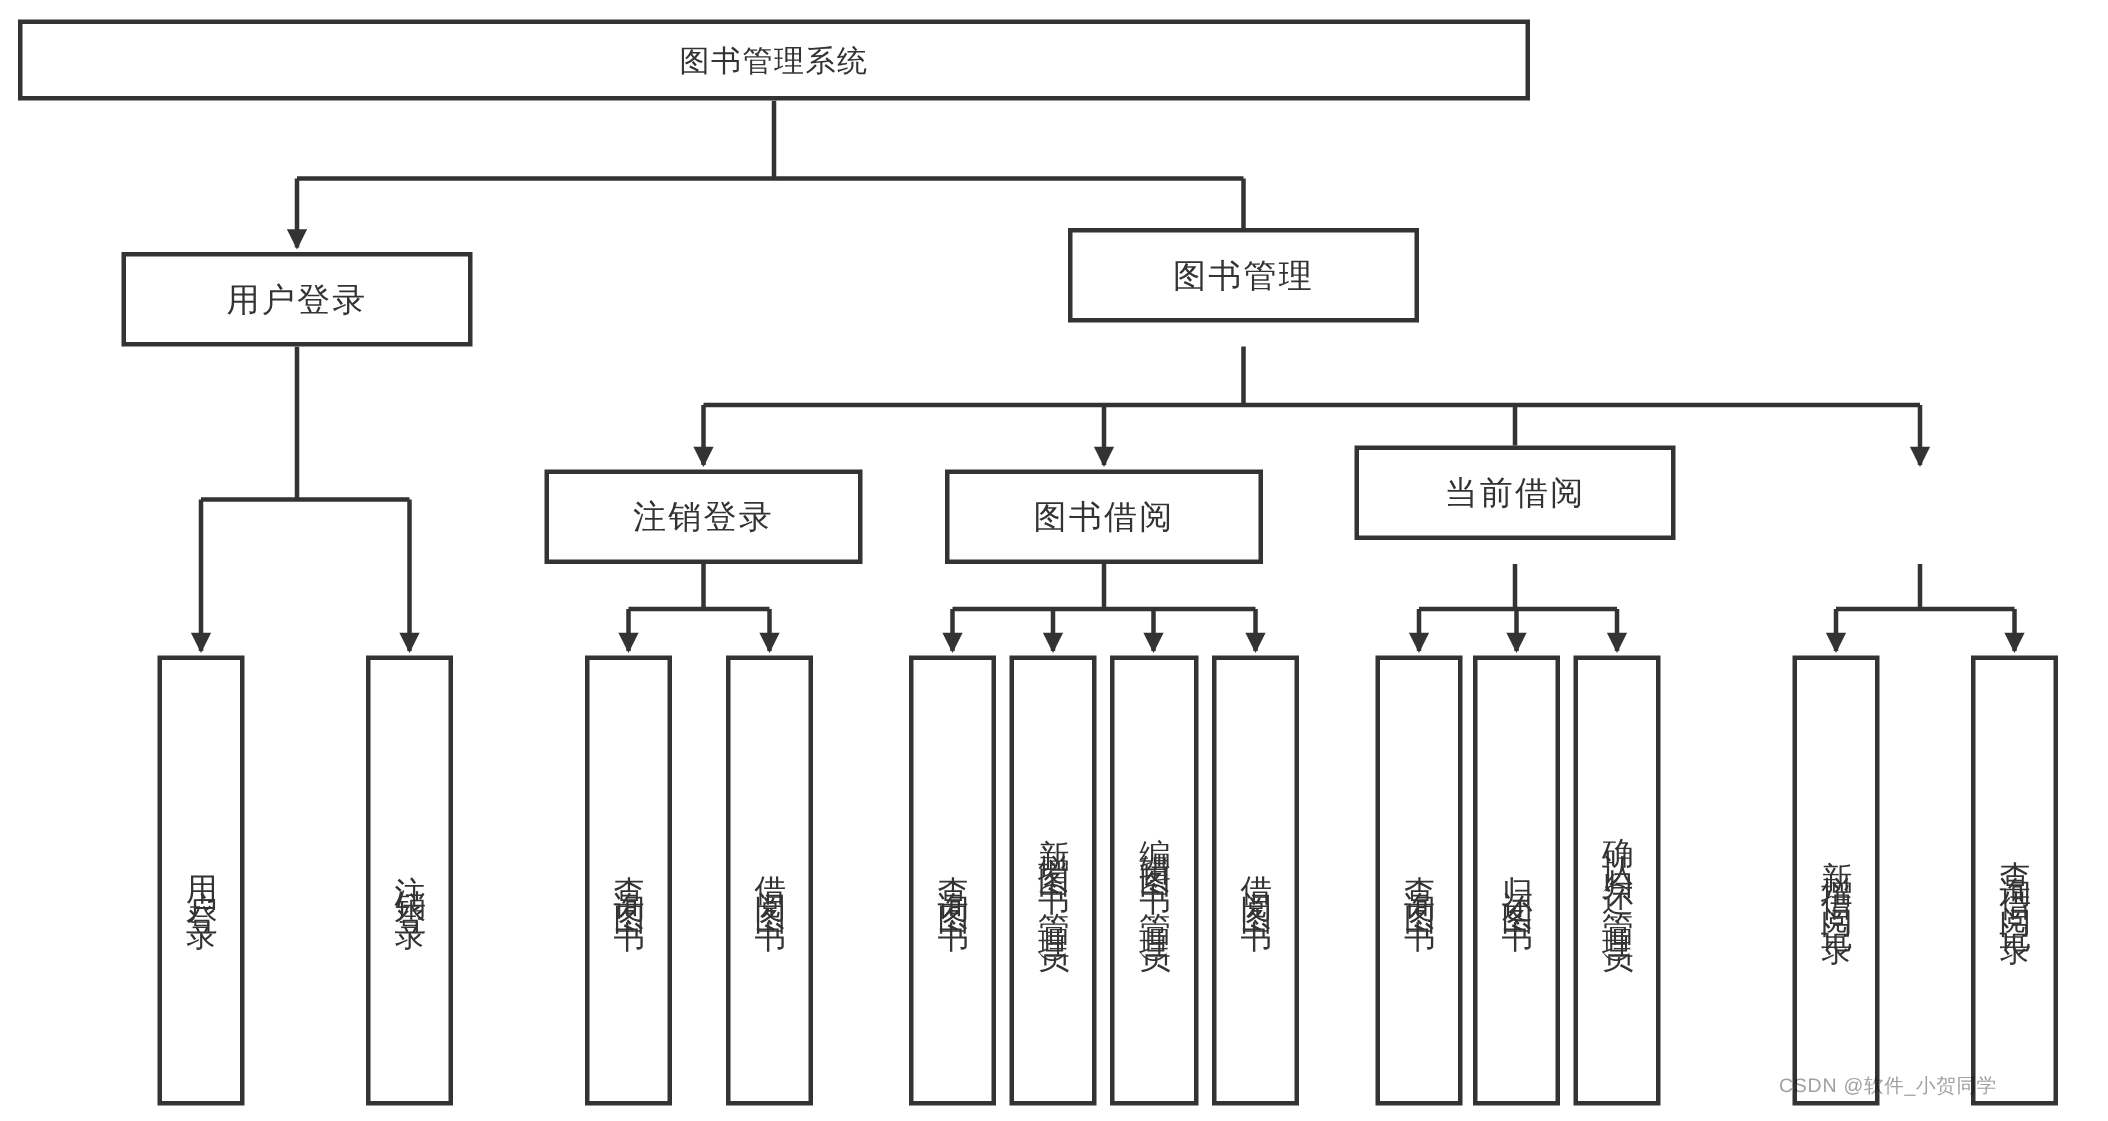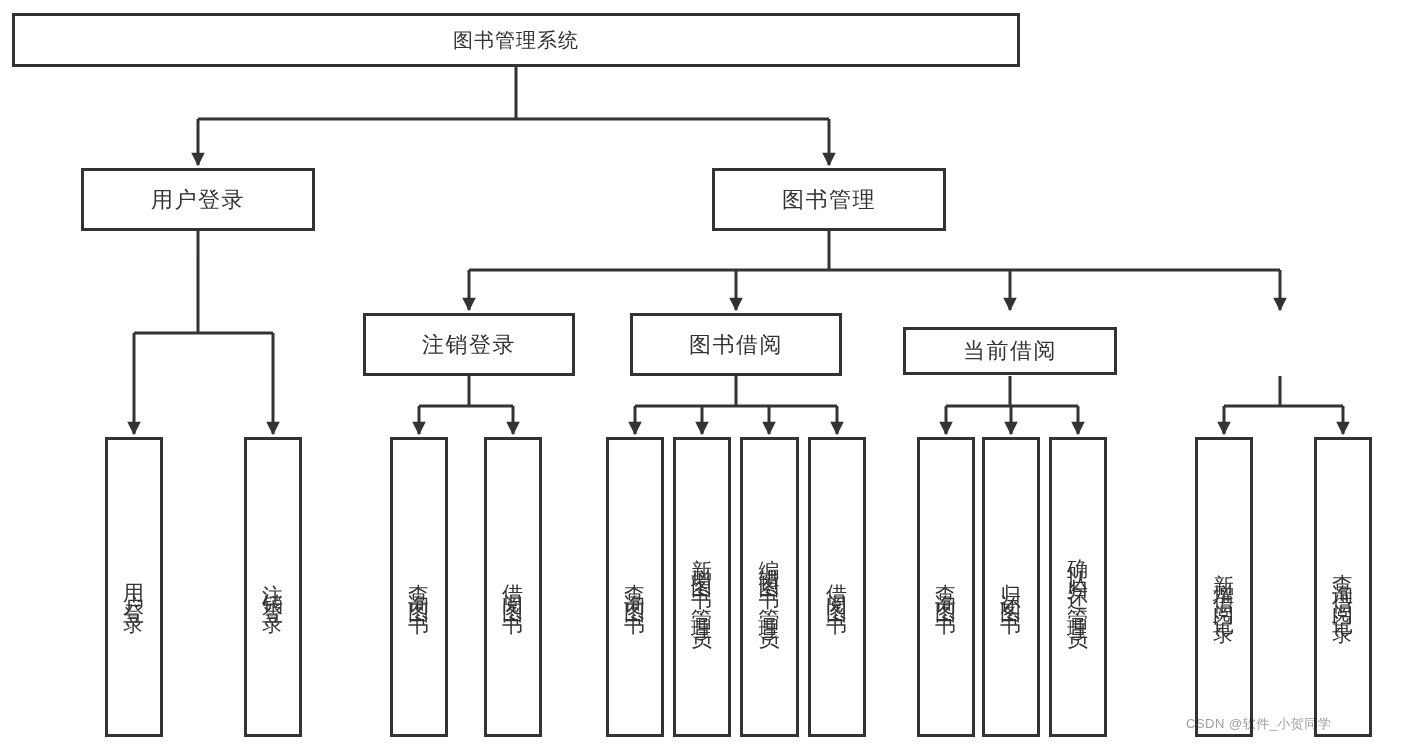--- a/index.html
+++ b/index.html
@@ -78,25 +78,25 @@
 
       <path d="M1280 376 V406 M1224 406 H1343"></path>
       <line x1="1224" y1="406" x2="1224" y2="434" marker-end="url(#arr)"></line>
       <line x1="1343" y1="406" x2="1343" y2="434" marker-end="url(#arr)"></line>
     </g>
   </svg>
 
   <div class="node hnode rootnode" style="left:12px;top:13px;width:1008px;height:54px">图书管理系统</div>
 
   <div class="node hnode" style="left:81px;top:168px;width:234px;height:63px">用户登录</div>
-  <div class="node hnode" style="left:712px;top:168px;width:234px;height:63px">图书管理</div>
+  <div class="node hnode" style="left:712px;top:152px;width:234px;height:63px">图书管理</div>
 
   <div class="node hnode" style="left:363px;top:313px;width:212px;height:63px">注销登录</div>
   <div class="node hnode" style="left:630px;top:313px;width:212px;height:63px">图书借阅</div>
-  <div class="node hnode" style="left:903px;top:327px;width:214px;height:48px">当前借阅</div>
+  <div class="node hnode" style="left:903px;top:297px;width:214px;height:63px">当前借阅</div>
 
   <div class="node vnode" style="left:105px;top:437px;width:58px;height:300px">
     <span class="vtext">用户登录</span>
   </div>
   <div class="node vnode" style="left:244px;top:437px;width:58px;height:300px">
     <span class="vtext">注销登录</span>
   </div>
 
   <div class="node vnode" style="left:390px;top:437px;width:58px;height:300px">
     <span class="vtext">查询图书</span>

